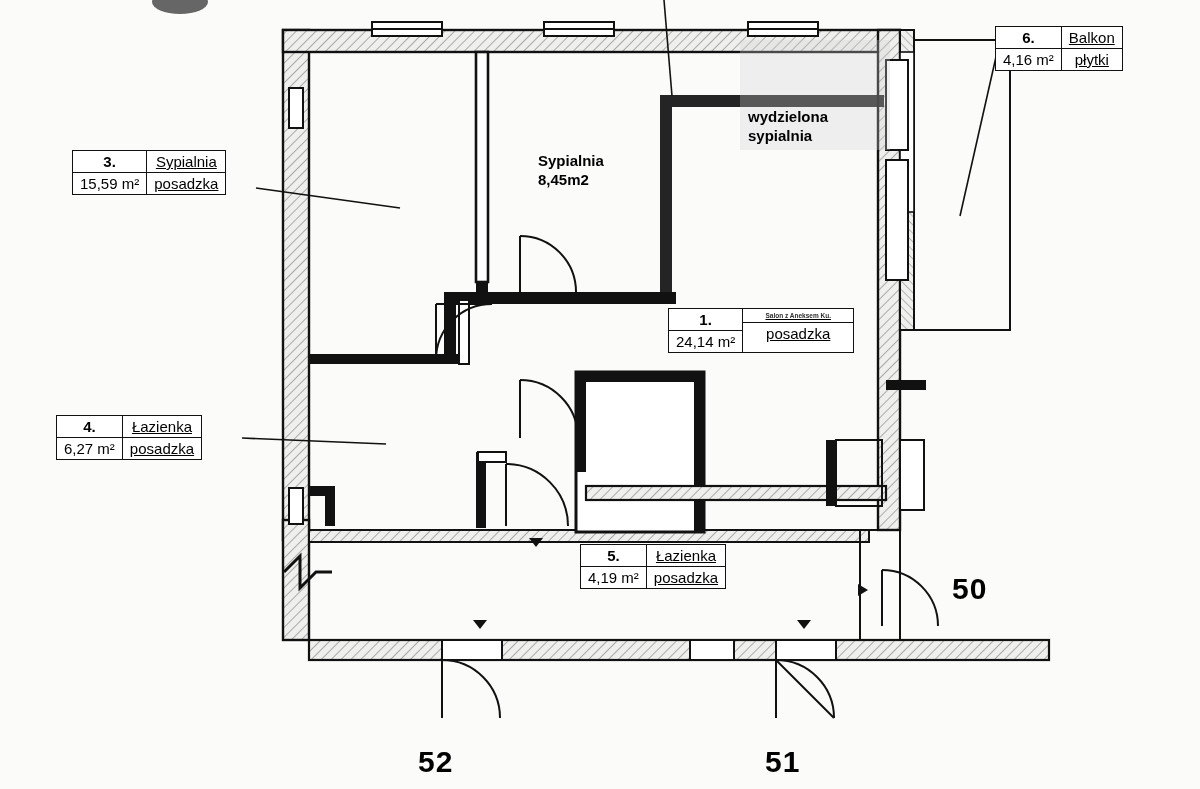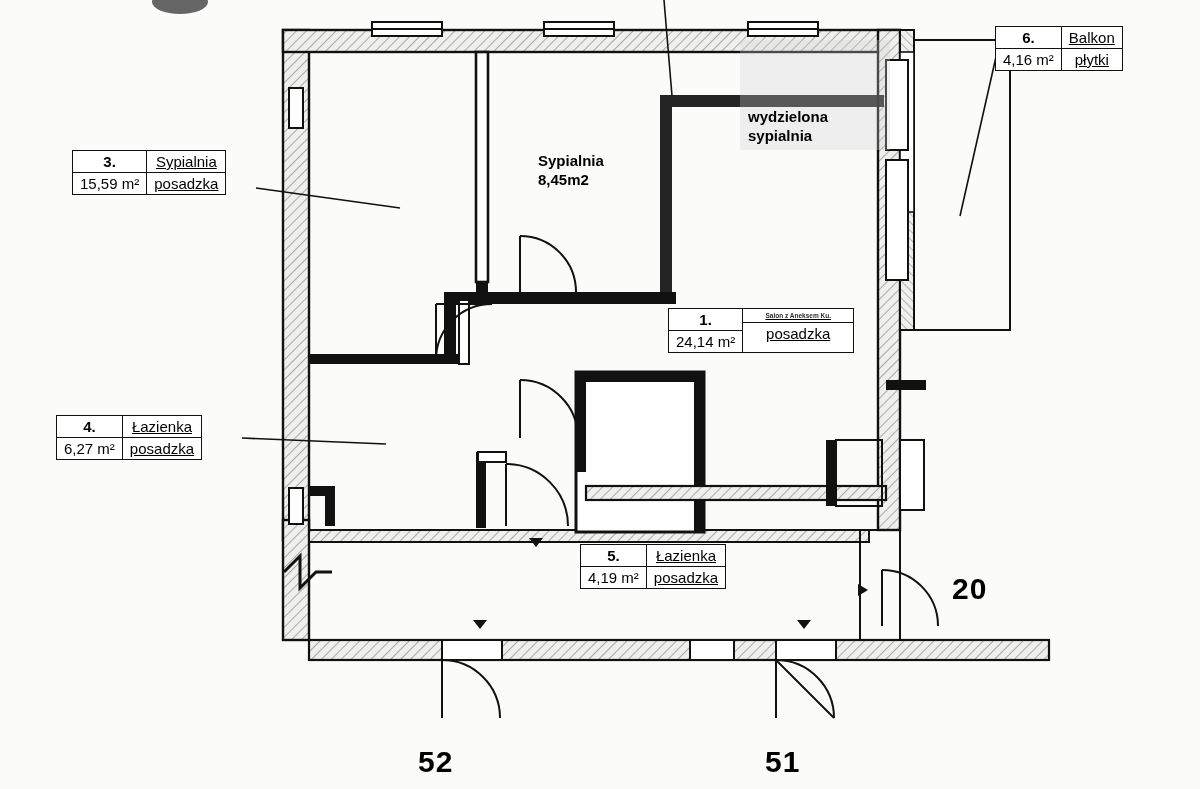--- a/index.html
+++ b/index.html
@@ -206,17 +206,17 @@
       <div class="cell top tiny" style="width:96px;">Salon z Aneksem Ku.</div>
       <div class="cell">posadzka</div>
     </div>
   </div>
 
   <div class="txt" style="left:748px;top:68px;margin-top:40px;">wydzielona
 sypialnia</div>
   <div class="txt" style="left:538px;top:152px;">Sypialnia
 8,45m2</div>
 
-  <div class="bignum" style="left:952px;top:572px;">20</div>
+  <div class="bignum" style="left:952px;top:572px;">50</div>
   <div class="bignum" style="left:765px;top:745px;">51</div>
   <div class="bignum" style="left:418px;top:745px;">52</div>
 
 </div>
 
 </body></html>

